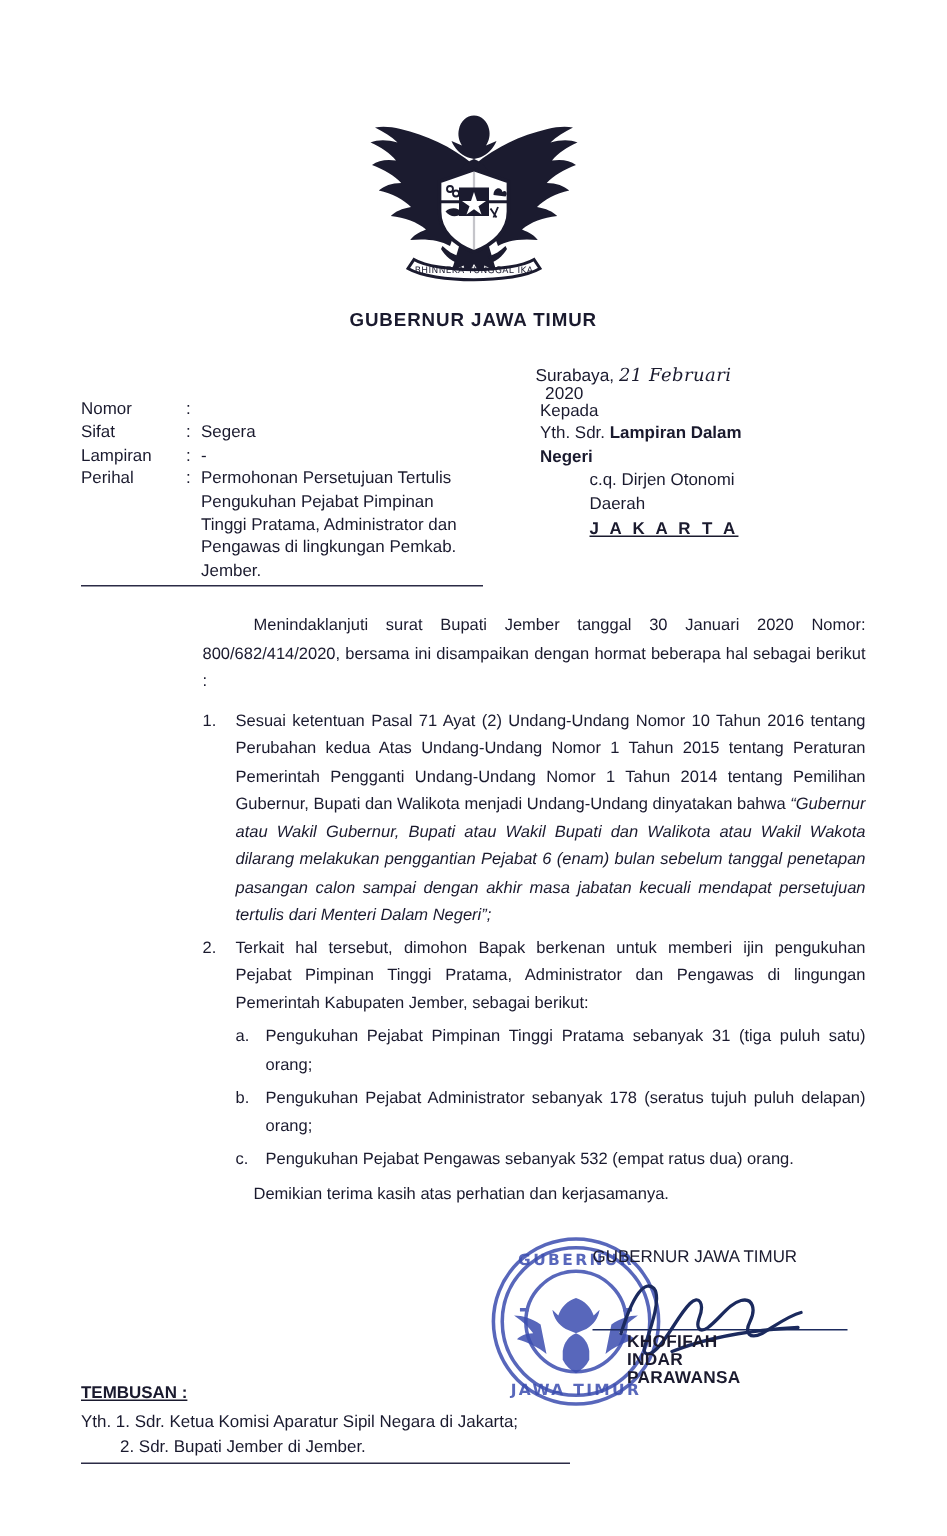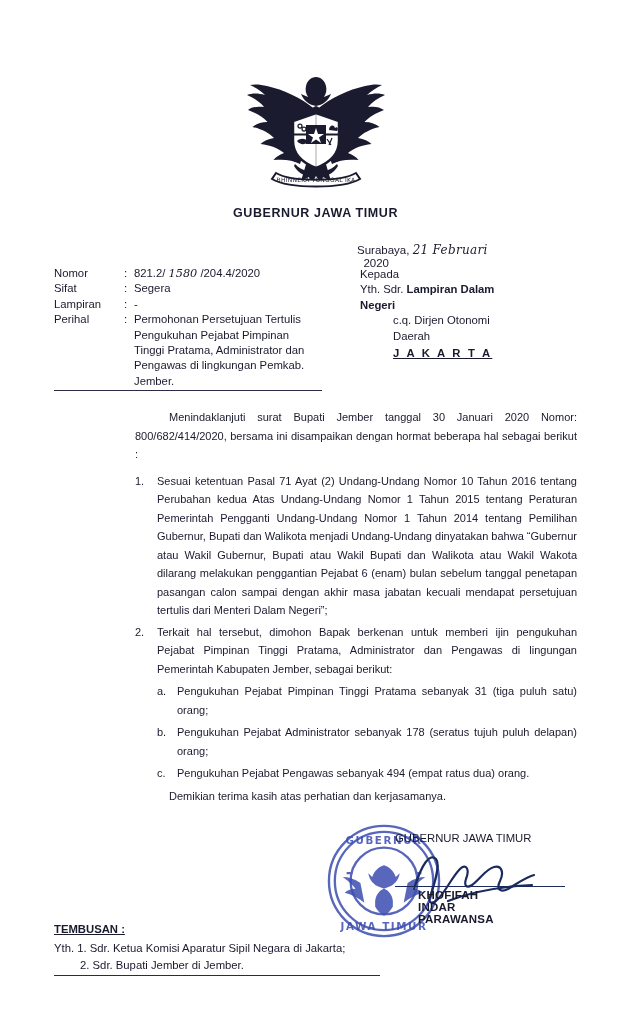--- a/index.html
+++ b/index.html
@@ -144,21 +144,21 @@
   ol.numlist > li {
     position: relative;
     padding-left: 22px;
     margin-bottom: 3px;
   }
   ol.numlist > li > .marker {
     position: absolute;
     left: 0;
     top: 0;
   }
-  .ital { }
+  .ital { font-style: italic; }
 
   ol.alphalist {
     list-style: none;
     margin: 4px 0 0 0;
     padding: 0;
   }
   ol.alphalist > li {
     position: relative;
     padding-left: 20px;
     margin-bottom: 4px;
@@ -301,25 +301,20 @@
   <div class="placedate">
     <span>Surabaya,</span>
     <span class="hand">21 Februari</span>
     &nbsp;&nbsp;<span>2020</span>
   </div>
 
   <div class="meta">
     <div class="meta-row">
       <div class="meta-label">Nomor</div>
       <div class="meta-colon">:</div>
-      <div class="meta-value">
-        <span>821.2/</span>
-        <span class="hand">1580</span>
-        <span>/204.4/2020</span>
-      </div>
     </div>
     <div class="meta-row">
       <div class="meta-label">Sifat</div>
       <div class="meta-colon">:</div>
       <div class="meta-value">Segera</div>
     </div>
     <div class="meta-row">
       <div class="meta-label">Lampiran</div>
       <div class="meta-colon">:</div>
       <div class="meta-value">-</div>
@@ -358,21 +353,21 @@
           <li>
             <span class="marker">a.</span>
             <span>Pengukuhan Pejabat Pimpinan Tinggi Pratama sebanyak 31 (tiga puluh satu) orang;</span>
           </li>
           <li>
             <span class="marker">b.</span>
             <span>Pengukuhan Pejabat Administrator sebanyak 178 (seratus tujuh puluh delapan) orang;</span>
           </li>
           <li>
             <span class="marker">c.</span>
-            <span>Pengukuhan Pejabat Pengawas sebanyak 494 (empat ratus dua) orang.</span>
+            <span>Pengukuhan Pejabat Pengawas sebanyak 532 (empat ratus dua) orang.</span>
           </li>
         </ol>
       </li>
     </ol>
 
     <p class="closing">Demikian terima kasih atas perhatian dan kerjasamanya.</p>
   </div>
 
   <svg class="stamp" viewBox="0 0 120 120">
     <g fill="none" stroke="#2b3ea8" stroke-width="2.4" opacity="0.85">

